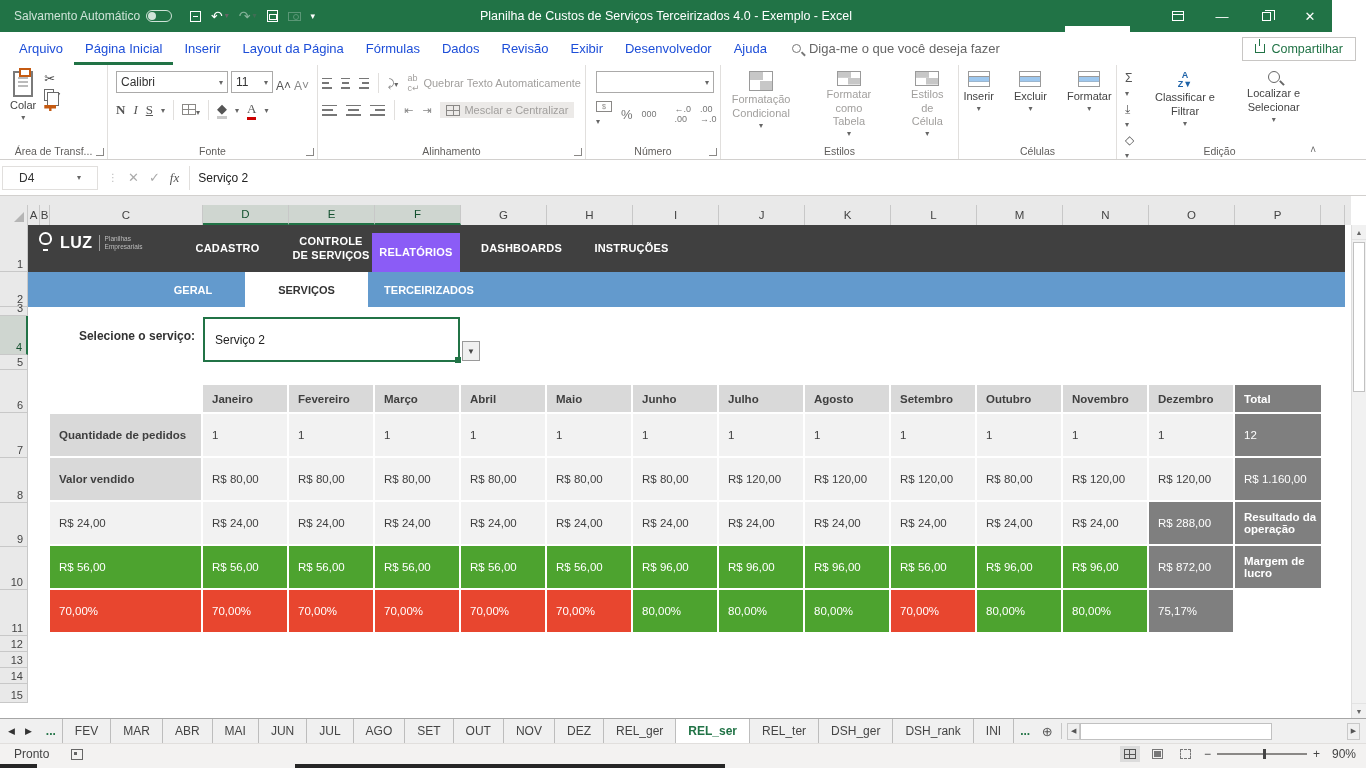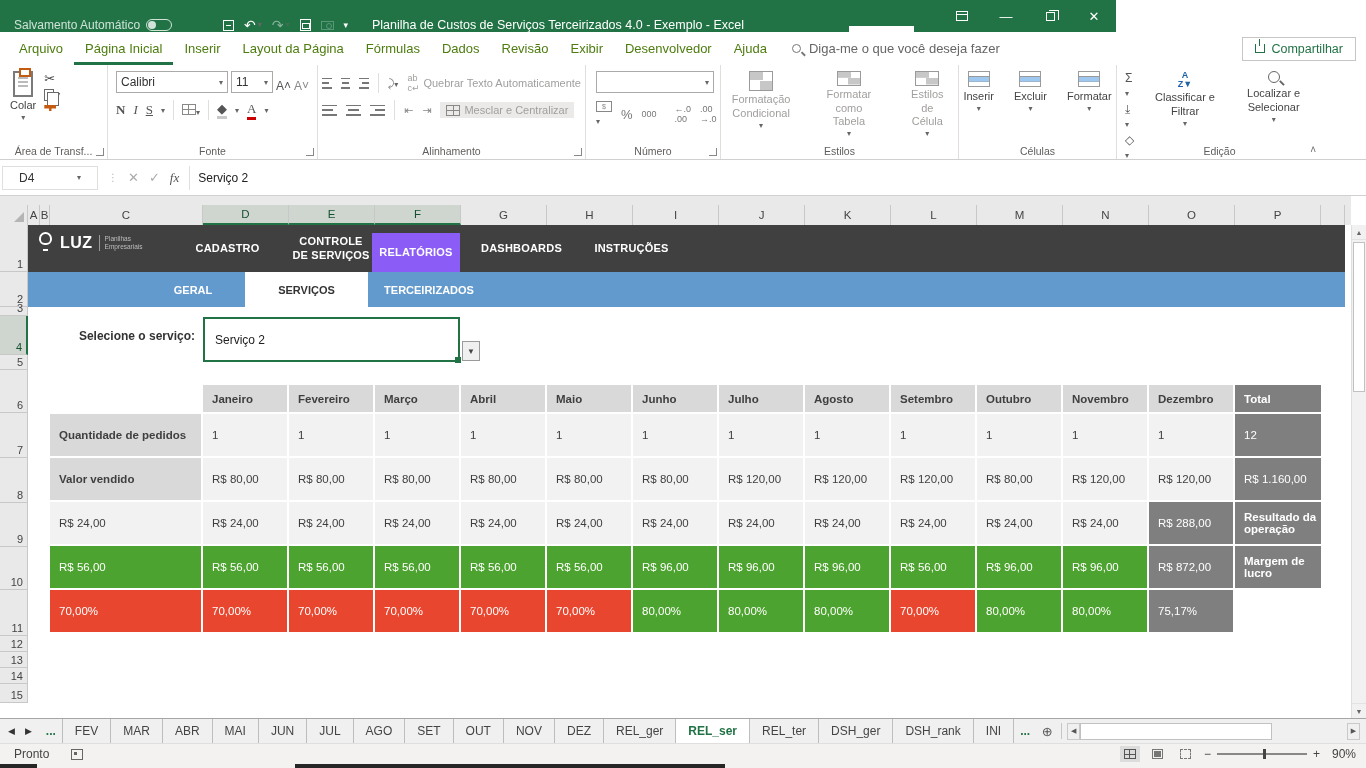--- a/index.html
+++ b/index.html
@@ -1,20 +1,20 @@
 <!DOCTYPE html>
 <html><head>
 <meta charset="utf-8">
 <style>
   html,body{margin:0;padding:0;background:#888;}
   *{box-sizing:border-box;font-family:"Liberation Sans","DejaVu Sans",sans-serif;}
   .app{position:relative;width:1366px;height:768px;background:#fff;overflow:hidden;}
 
   
-  .titlebar{position:absolute;left:0;top:0;width:1116px;height:32px;background:#217346;color:#fff;display:flex;align-items:flex-end;gap:33px;}
+  .titlebar{position:absolute;left:0;top:0;width:1332px;height:32px;background:#217346;color:#fff;display:flex;align-items:center;}
   .autosave{display:flex;align-items:center;gap:6px;margin-left:14px;font-size:12px;color:#cfe3d8;}
   .toggle{width:26px;height:12px;border:1px solid #cfe3d8;border-radius:7px;position:relative;}
   .toggle::after{content:"";position:absolute;left:1px;top:1px;width:8px;height:8px;border-radius:50%;background:#cfe3d8;}
   .qat{display:flex;align-items:center;gap:10px;margin-left:18px;}
   .qbtn{color:#fff;font-size:14px;line-height:1;display:flex;align-items:center;gap:2px;}
   .qbtn .dd{font-size:8px;}
   .dim{opacity:.45;}
   .ic-save{width:11px;height:11px;border:1.5px solid #fff;position:relative;}
   .ic-save::after{content:"";position:absolute;left:2px;top:4px;right:2px;bottom:0;border-top:1.5px solid #fff;}
   .ic-print{width:11px;height:12px;border:1.5px solid #fff;position:relative;}
@@ -25,21 +25,21 @@
   .tb-right{margin-left:auto;display:flex;align-items:center;height:100%;}
   .entrar{background:#fff;color:#217346;font-size:12px;padding:4px 16px;margin-right:26px;cursor:default;margin-top:41px;}
   .winbtn{width:44px;height:100%;display:flex;align-items:center;justify-content:center;color:#fff;font-size:13px;}
   .ic-ribdisp{width:12px;height:10px;border:1px solid #fff;position:relative;}
   .ic-ribdisp::after{content:"";position:absolute;left:0;top:2px;right:0;border-top:1px solid #fff;}
   .ic-rest{width:9px;height:9px;border:1px solid #fff;position:relative;}
   .ic-rest::after{content:"";position:absolute;left:2px;top:-3px;width:9px;height:9px;border-top:1px solid #fff;border-right:1px solid #fff;}
 
   
   .menubar{position:absolute;left:0;top:32px;width:1366px;height:33px;background:#fff;display:flex;align-items:center;}
-  .mtab{font-size:13px;color:#4d7c0f;padding:8px 11px 6px;border-bottom:3px solid transparent;white-space:nowrap;}
+  .mtab{font-size:13px;color:#1d4ed8;padding:8px 11px 6px;border-bottom:3px solid transparent;white-space:nowrap;}
   .mtab.first{margin-left:8px;}
   .mtab.active{border-bottom-color:#217346;}
   .msearch{display:flex;align-items:center;gap:8px;margin-left:14px;color:#666;font-size:13px;}
   .ic-search{width:9px;height:9px;border:1.5px solid #777;border-radius:50%;position:relative;}
   .ic-search::after{content:"";position:absolute;left:8px;top:8px;width:5px;height:1.5px;background:#777;transform:rotate(45deg);}
   .share{margin-left:auto;margin-right:10px;border:1px solid #c8c6c4;padding:4px 12px;font-size:12.5px;color:#217346;display:flex;gap:6px;align-items:center;background:#fff;}
   .ic-share{width:10px;height:9px;border:1px solid #217346;border-top:none;position:relative;}
   .ic-share::after{content:"";position:absolute;left:3px;top:-5px;width:3px;height:7px;border-left:1px solid #217346;}
 
   

